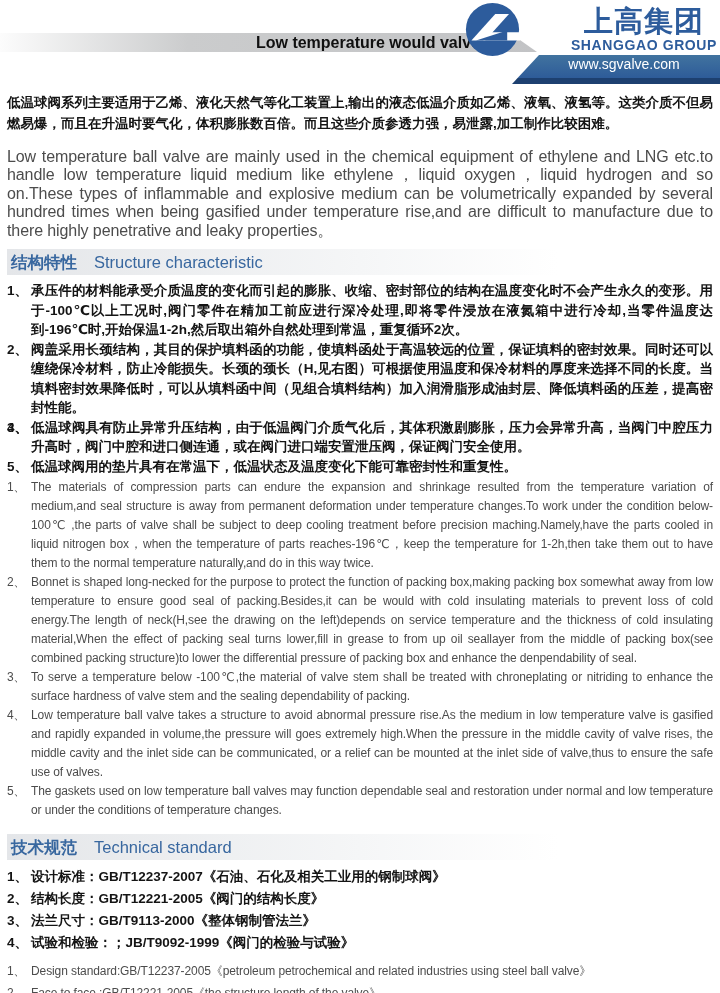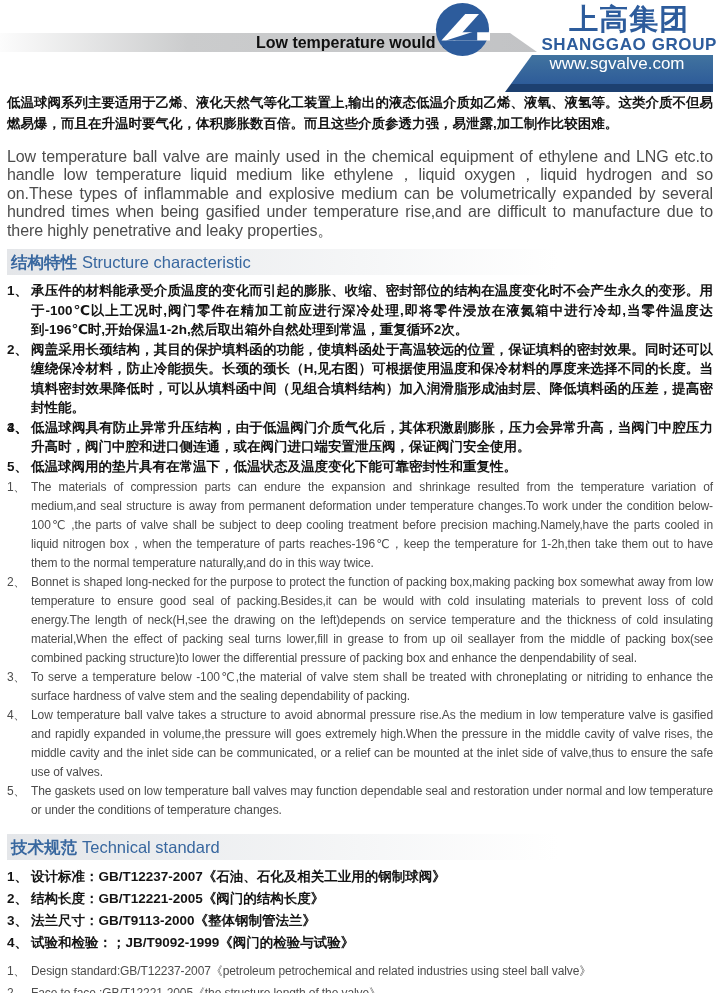--- a/index.html
+++ b/index.html
@@ -23,46 +23,46 @@
     line-height:19px; padding-right:57px; white-space:nowrap;
   }
   .logo { position:absolute; top:2px; right:3px; display:flex; align-items:center;gap:48px; }
   .logo svg { width:55px; height:55px; margin-right:3px; flex:0 0 auto; }
   .logo-txt { display:flex; flex-direction:column; align-items:center; }
   .logo-name-cn {
     font-size:29px; font-weight:bold; color:#2d5c9c; line-height:31px;
     letter-spacing:1px; white-space:nowrap;
   }
   .logo-name-en {
-    font-size:17px; font-weight:bold; color:#2d5c9c; letter-spacing:0.6px; white-space:nowrap;
+    font-size:14px; font-weight:bold; color:#2d5c9c; letter-spacing:0.6px; white-space:nowrap;
   }
   .site-banner {
-    position:absolute; top:55px; right:7px; width:208px; height:37px; box-sizing:border-box;
+    position:absolute; top:55px; right:0; width:208px; height:29px; box-sizing:border-box;
     clip-path:polygon(27px 0,100% 0,100% 100%,0 100%);
     background:linear-gradient(to bottom,#41739f,#2e5c99 78%,#1d4070 78%);
-    color:#ffffff; font-size:17px; line-height:18px; text-align:center; padding-left:16px;
+    color:#ffffff; font-size:14px; line-height:18px; text-align:center; padding-left:16px;
     white-space:nowrap;
   }
 
   
   .content { padding:0 7px; }
   .intro-cn {
     margin-top:12px; font-size:13.5px; font-weight:bold; line-height:21px;
     text-align:justify; color:#141414;
   }
   .intro-en {
     margin-top:1px; font-size:16px; letter-spacing:-0.1px; line-height:18.5px;
     text-align:justify; color:#4c4c4c;
   }
   .sec-head {
     margin-top:9px; height:26px; line-height:26px; padding-left:4px;
     background:linear-gradient(to right,#e4e6e9,#f5f6f7 50%,#ffffff 78%);
     font-size:16.5px; color:#38679f; white-space:nowrap;
   }
-  .sec-head .cn { font-weight:bold; margin-right:5px; }
+  .sec-head .cn { font-weight:bold; margin-right:17px; }
   .list { margin-top:6px; }
   .item { position:relative; padding-left:24px; text-align:justify; }
   .item .num { position:absolute; left:0; top:0; }
   .cn-list .item { font-size:13.5px; font-weight:bold; line-height:19.5px; color:#141414; }
   .en-list .item { font-size:12px; letter-spacing:-0.1px; line-height:19px; color:#4c4c4c; }
   .tech .item { line-height:22px; }
   .gap-lg { margin-top:14px; }
 </style>
 </head>
 <body>
@@ -163,21 +163,21 @@
       </div>
       <div class="item">
         <span class="num">4、</span>
         <span>试验和检验：；JB/T9092-1999《阀门的检验与试验》</span>
       </div>
     </div>
 
     <div class="list en-list tech">
       <div class="item">
         <span class="num">1、</span>
-        <span>Design standard:GB/T12237-2007《petroleum petrochemical and related industries using steel ball valve》</span>
+        <span>Design standard:GB/T12237-2005《petroleum petrochemical and related industries using steel ball valve》</span>
       </div>
       <div class="item">
         <span class="num">2、</span>
         <span>Face to face :GB/T12221-2005《the structure length of the valve》</span>
       </div>
 
     </div>
 
   </div>
 </div>

